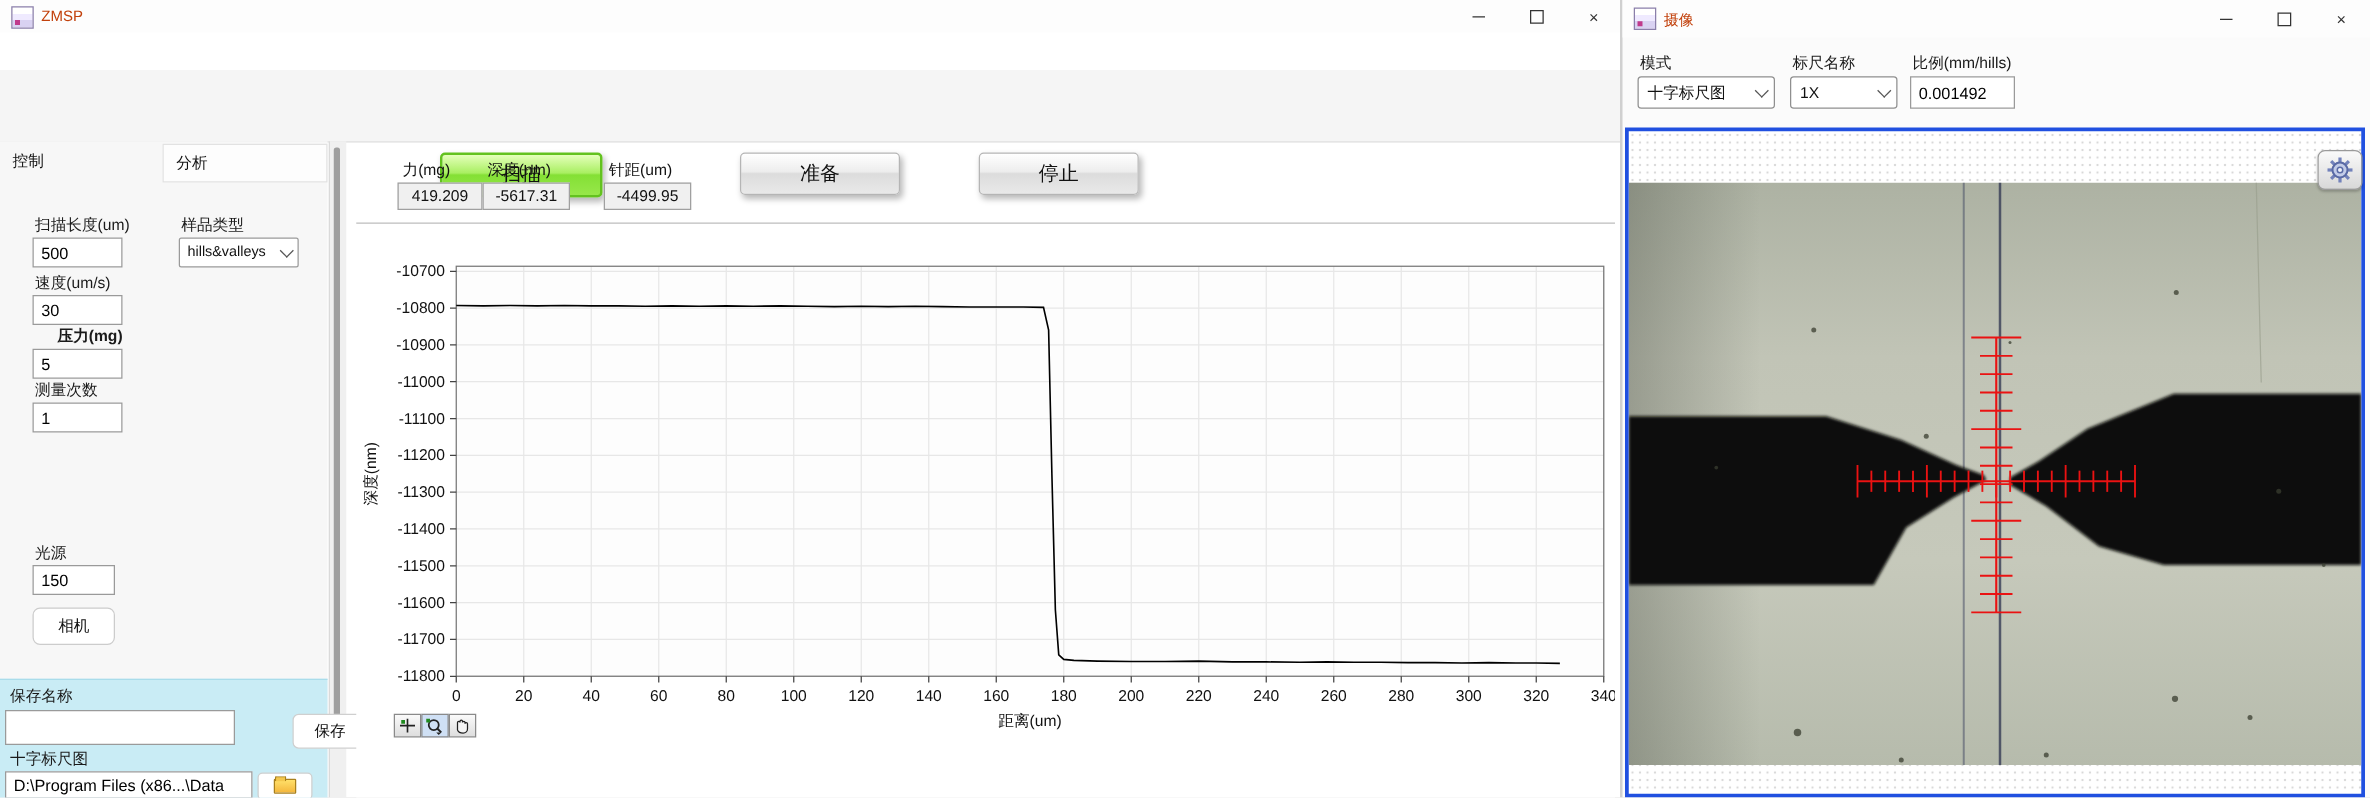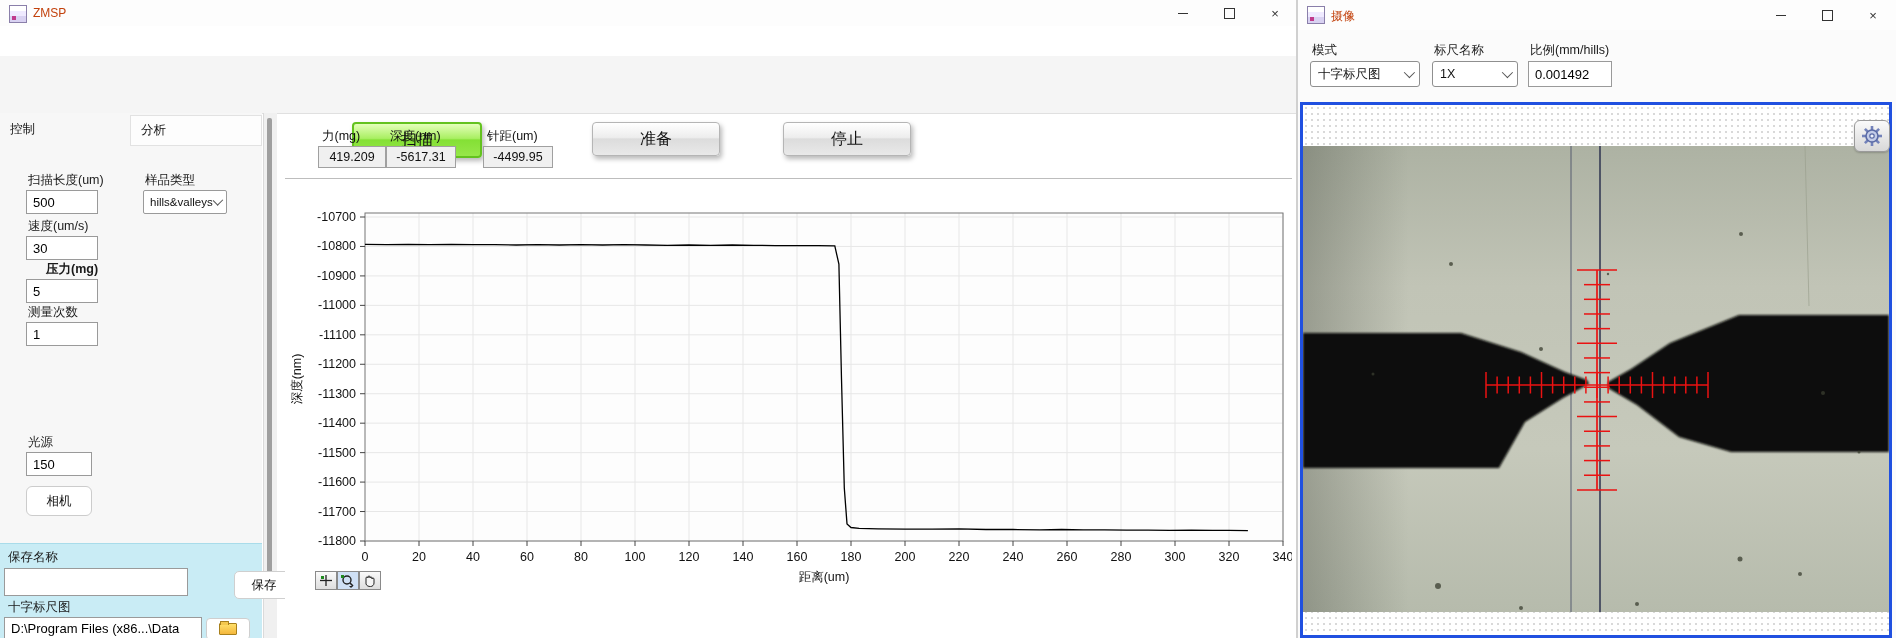--- a/index.html
+++ b/index.html
@@ -105,21 +105,21 @@
   <div id="sidebar" class="abs"></div>
   <div id="tab-analysis" class="abs">
       <span>分析</span>
     </div>
   <div id="tab-control" class="abs">控制</div>
 
   <div class="fld-label abs" style="left:28px;top:172px;">扫描长度(um)</div>
   <input class="fld-input" style="left: 26px; top: 190px;" value="500">
 
   <div class="fld-label abs" style="left:145px;top:172px;">样品类型</div>
-  <div class="combo" style="left:143px;top:190px;width:84px;">
+  <div class="combo" style="left:143px;top:190px;width:96px;">
     <span style="font-size:11.5px;">hills&amp;valleys</span>
     <span class="chev"></span>
   </div>
 
   <div class="fld-label abs" style="left:28px;top:218px;">速度(um/s)</div>
   <input class="fld-input" style="left: 26px; top: 236px;" value="30">
 
   <div class="fld-label abs" style="left:46px;top:261px;font-weight:bold;">压力(mg)</div>
   <input class="fld-input" style="left: 26px; top: 279px;" value="5">
 

